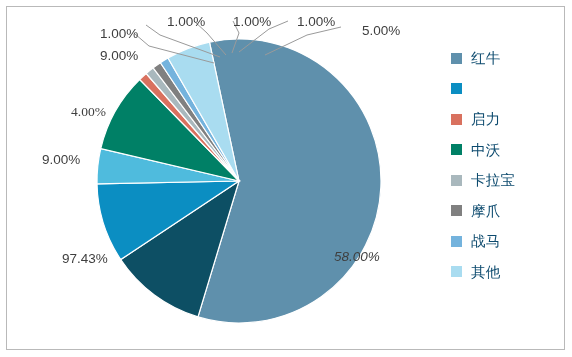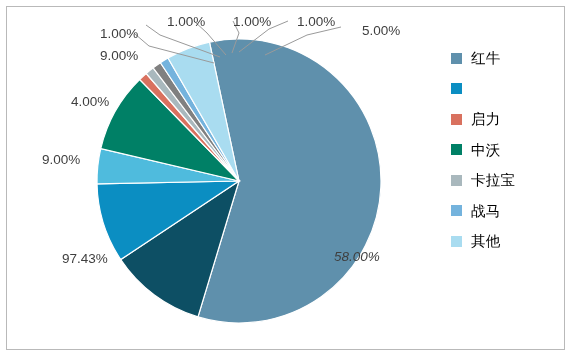--- a/index.html
+++ b/index.html
@@ -50,21 +50,21 @@
     height: 30.5px;
   }
   .legend-swatch {
     width: 11px;
     height: 11px;
     flex: 0 0 11px;
     margin-right: 9px;
   }
   .legend-label {
     font-size: 14.5px;
-    color: #000000;
+    color: #0c4a6e;
     line-height: 1;
     white-space: nowrap;
     letter-spacing: 0.3px;
   }
   
   .data-label {
     position: absolute;
     font-size: 13.5px;
     color: #3f3f3f;
     white-space: nowrap;
@@ -115,21 +115,21 @@
       <polyline class="leader" points="281,14 262,22 232,45"></polyline>
       <polyline class="leader" points="334,20 300,28 258,48"></polyline>
     </svg>
 
     <div class="data-label" style="left:327px; top:243px;font-style:italic;">58.00%</div>
 
     <div class="data-label" style="left:55px; top:245px;">97.43%</div>
 
     <div class="data-label" style="left:35px; top:146px;">9.00%</div>
 
-    <div class="data-label" style="left:64px; top:88px;">4.00%</div>
+    <div class="data-label" style="left:64px; top:98px;font-family:Liberation Serif, serif;">4.00%</div>
 
     <div class="data-label" style="left:93px; top:42px;">9.00%</div>
 
     <div class="data-label" style="left:93px; top:20px;">1.00%</div>
 
     <div class="data-label" style="left:160px; top:8px;">1.00%</div>
 
     <div class="data-label" style="left:226px; top:8px;">1.00%</div>
 
     <div class="data-label" style="left:290px; top:8px;">1.00%</div>
@@ -150,20 +150,24 @@
       </div>
       <div class="legend-item">
         <span class="legend-swatch" style="background: rgb(0, 128, 102);"></span>
         <span class="legend-label">中沃</span>
       </div>
       <div class="legend-item">
         <span class="legend-swatch" style="background: rgb(169, 184, 189);"></span>
         <span class="legend-label">卡拉宝</span>
       </div>
       <div class="legend-item">
+        <span class="legend-swatch" style="background: rgb(128, 128, 128);"></span>
+        <span class="legend-label">摩爪</span>
+      </div>
+      <div class="legend-item">
         <span class="legend-swatch" style="background: rgb(116, 179, 221);"></span>
         <span class="legend-label">战马</span>
       </div>
       <div class="legend-item">
         <span class="legend-swatch" style="background: rgb(169, 220, 240);"></span>
         <span class="legend-label">其他</span>
       </div>
     </div>
 
   </div>

